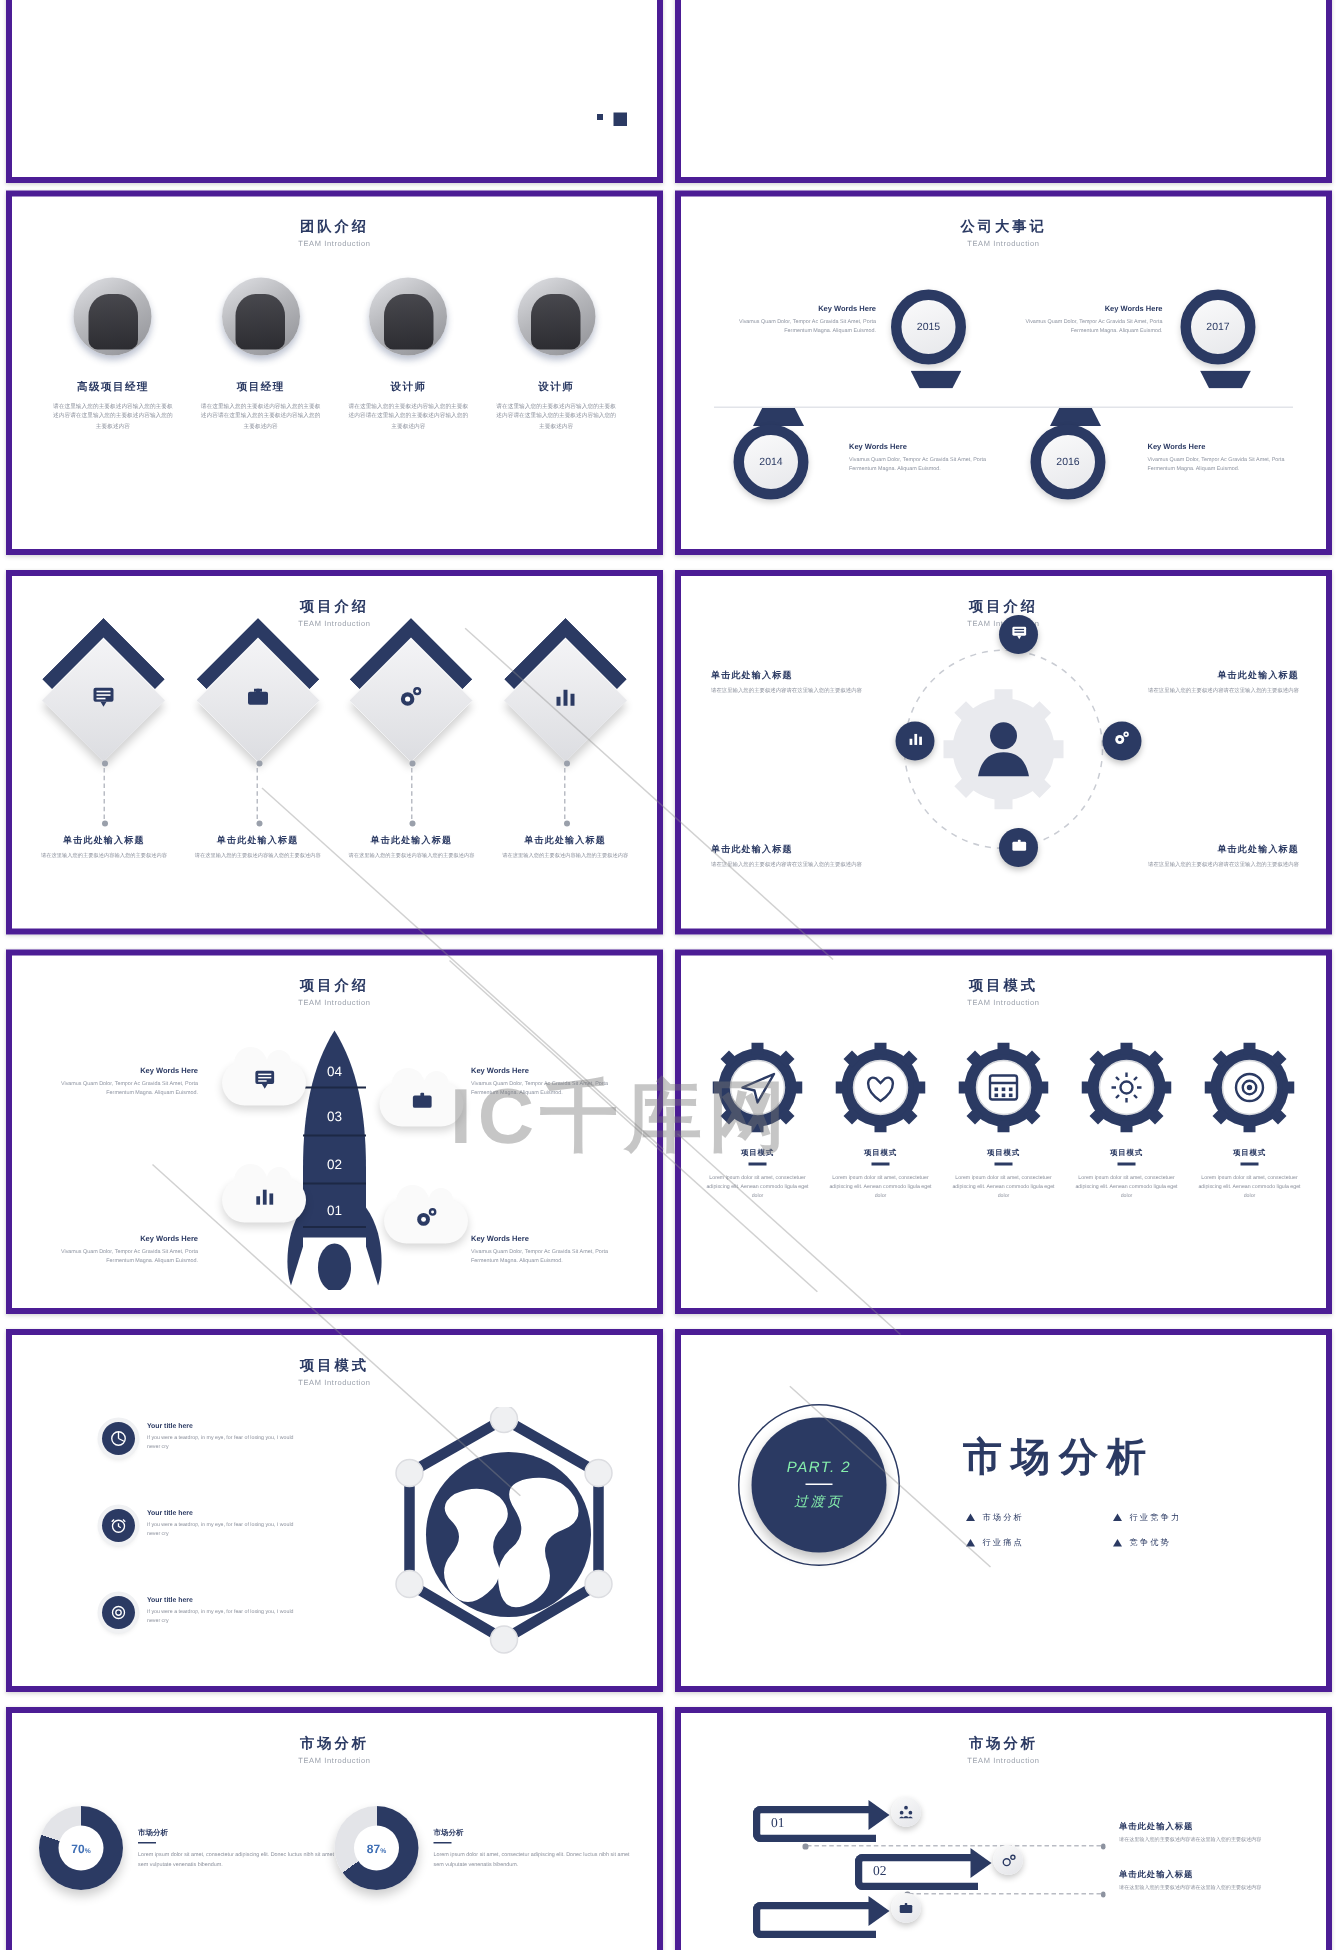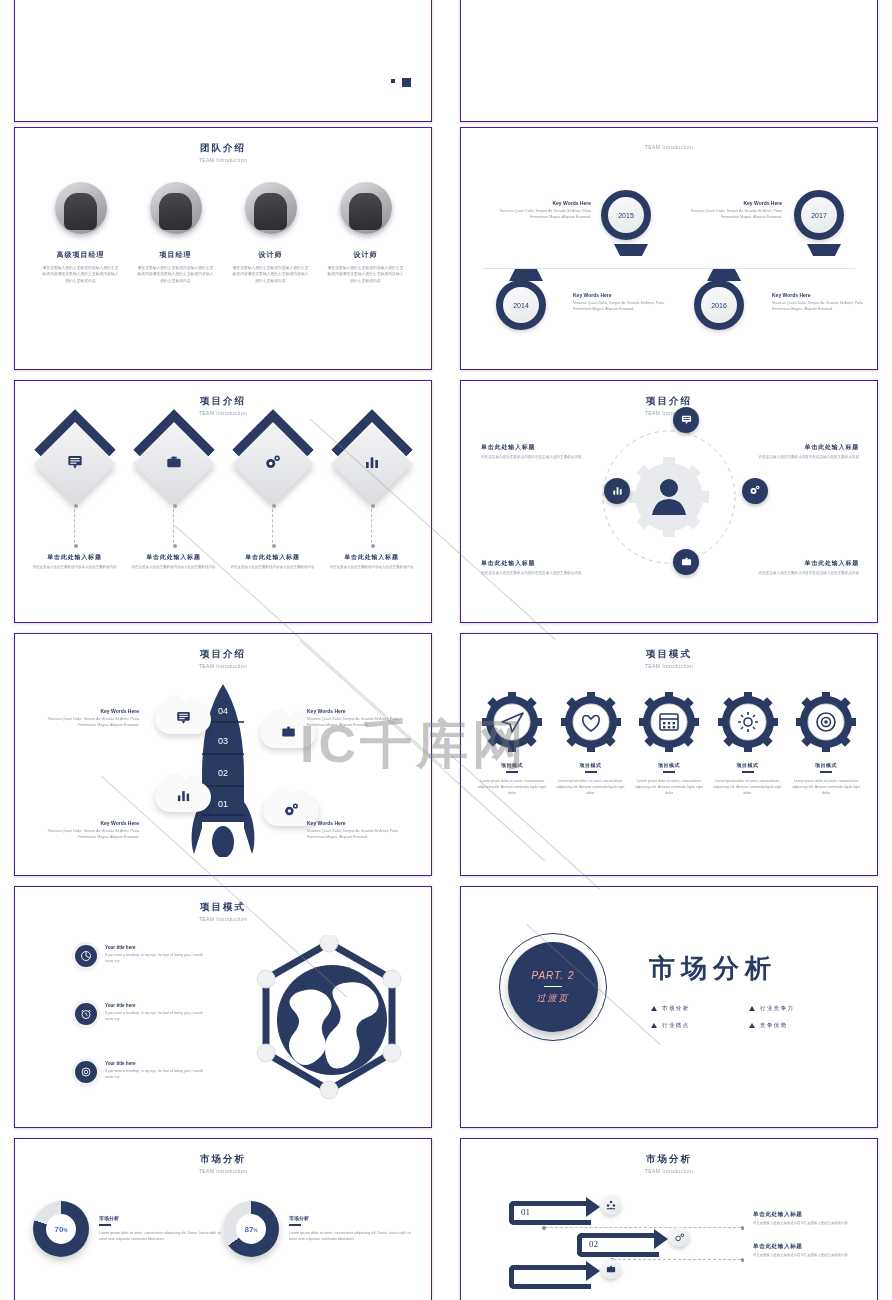--- a/index.html
+++ b/index.html
@@ -12,23 +12,23 @@
   }
   .grid {
     position:absolute; inset:0;
     display:grid;
     grid-template-columns: 446px 446px;
     grid-template-rows: 122px 253px 253px 253px 252px 167px;
   }
   .slide {
     position:relative;
     background:#fff;
-    border:1px solid #4c1d95;
+    border:4px solid #4c1d95;
     box-shadow:0 1px 3px rgba(0,0,0,.14), 0 0 0 1px rgba(0,0,0,.02);
-    margin:5px 14px;
+    margin:5px 4px;
     overflow:hidden;
   }
   .slide.row-top { margin-top:-120px; height:242px; }
   .slide.row-bot { margin-bottom:-80px; height:240px; }
 
   
   .s-title { text-align:center; font-size:9.5px; font-weight:bold; color:#2b3a63; letter-spacing:2px; }
   .s-sub   { text-align:center; font-size:5px; color:#9aa0ab; letter-spacing:.4px; margin-top:2px; }
   .hdr { padding-top:14px; }
 
@@ -103,21 +103,21 @@
   .ybox { position:absolute; left:60px; display:flex; gap:8px; align-items:flex-start;}
   .ycircle { width:22px;height:22px;border-radius:50%;background:#2b3a63;flex:0 0 22px;
      display:flex;align-items:center;justify-content:center;
      box-shadow:0 0 0 3px #f0f1f3, 0 2px 4px rgba(0,0,0,.2);}
   .y-h { font-size:4.6px;font-weight:bold;color:#2b3a63;}
   .y-b { font-size:3.5px;color:#8a8f9b;line-height:1.6;margin-top:3px;width:105px;}
 
   
   .part-c { position:absolute; left:38px; top:46px; width:108px;height:108px;}
   .part-in { position:absolute;left:9px;top:9px;width:90px;height:90px;border-radius:50%;
-     background:#2b3a63; color:#fca5a5; display:flex;flex-direction:column;align-items:center;justify-content:center;
+     background:#2b3a63; color:#86efac; display:flex;flex-direction:column;align-items:center;justify-content:center;
      box-shadow:0 4px 8px rgba(0,0,0,.25);}
   .part-ring { position:absolute;inset:0;border-radius:50%;border:1px solid #2b3a63;}
   .part-p1 { font-size:10px;font-style:italic;letter-spacing:1px;}
   .part-div { width:18px;height:1px;background:#fff;margin:5px 0;}
   .part-p2 { font-size:9px;font-style:italic;letter-spacing:2px;}
   .part-big { position:absolute; left:188px; top:64px; font-size:26px; font-weight:bold;
               color:#2b3a63; letter-spacing:6px;}
   .part-list { position:absolute; left:190px; top:118px; display:grid;
                grid-template-columns:98px 98px; gap:10px 0; }
   .part-li { font-size:5.5px; color:#2b3a63; letter-spacing:1.4px; display:flex; gap:5px; align-items:center;}
@@ -201,20 +201,21 @@
       <div class="team-item">
         <div class="avatar"></div>
         <div class="team-name">设计师</div>
         <div class="team-desc">请在这里输入您的主要叙述内容输入您的主要叙述内容请在这里输入您的主要叙述内容输入您的主要叙述内容</div>
       </div>
     </div>
   </div>
 
   <div class="slide">
     <div class="hdr">
+      <div class="s-title">公司大事记</div>
       <div class="s-sub">TEAM Introduction</div>
     </div>
     <div class="tl-line"></div>
 
     <div class="tl-tail dn" style="left:153px; top:116px;"></div>
     <div class="tl-ring" style="left:140px; top:62px;">
       <span>2015</span>
     </div>
     <div class="tl-txt" style="left:38px; top:72px; text-align:right;">
       <div class="kw-title">Key Words Here</div>

